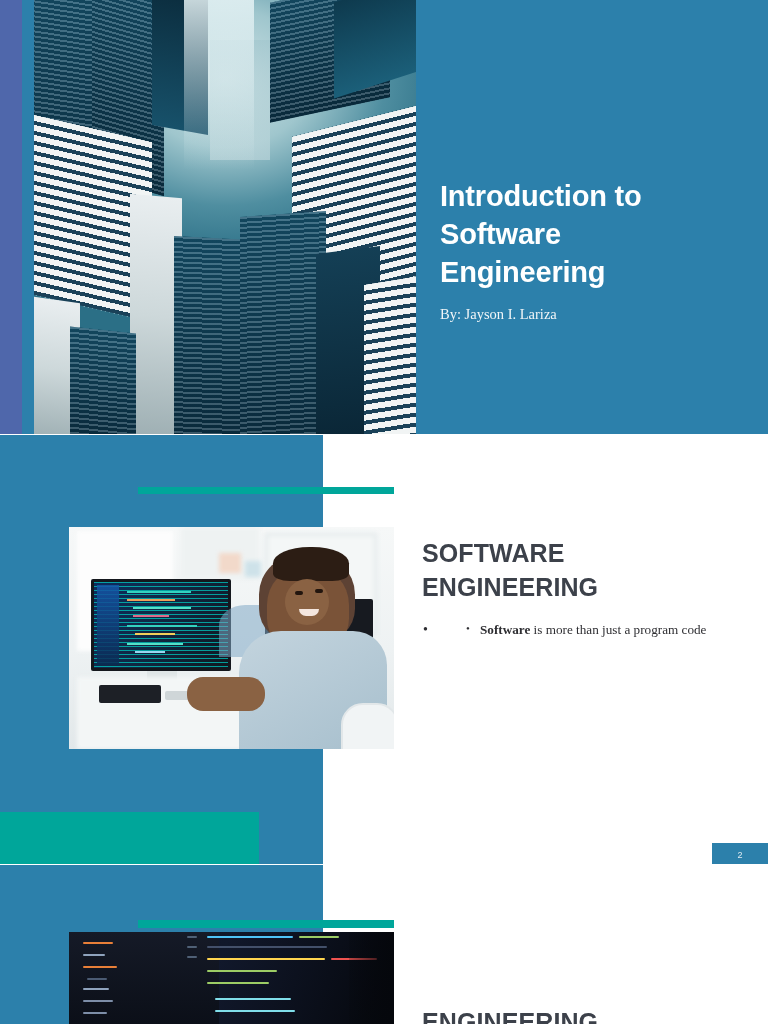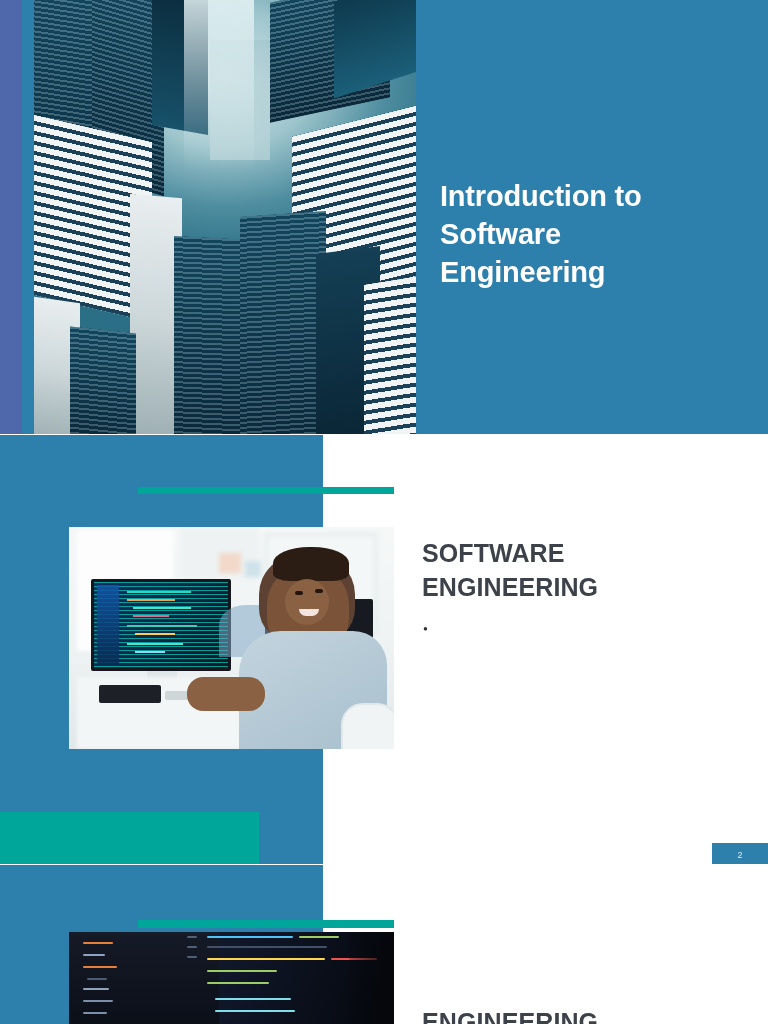--- a/index.html
+++ b/index.html
@@ -109,20 +109,21 @@
       <div class="tower glass" style="left:206px;top:214px;width:86px;height:226px;transform:skewY(-4deg);"></div>
       <div class="tower" style="left:282px;top:250px;width:64px;height:190px;background:linear-gradient(180deg,#143f55,#0a2636);transform:skewY(-7deg);"></div>
       <div class="tower slab" style="left:330px;top:280px;width:60px;height:160px;transform:skewY(-9deg);"></div>
       <div class="tower light" style="left:0px;top:300px;width:46px;height:140px;transform:skewY(8deg);"></div>
       <div class="tower glass" style="left:36px;top:330px;width:66px;height:110px;transform:skewY(6deg);"></div>
       <div style="position:absolute;left:150px;top:0;width:70px;height:170px;background:linear-gradient(180deg,rgba(230,243,245,.85),rgba(160,200,208,0));"></div>
     </div>
 
     <div class="title-block">
       <h1 class="title-txt"><span>Introduction to</span><br><span>Software</span><br><span>Engineering</span></h1>
+      <p class="byline">By: Jayson I. Lariza</p>
     </div>
   </section>
 
   <section class="slide" id="slide2">
     <div class="block-blue"></div>
     <div class="accent-bar"></div>
     <div class="block-teal"></div>
 
     <div class="photo">
       <div class="office"></div>
@@ -161,20 +162,21 @@
       <div style="position:absolute;left:230px;top:82px;width:20px;height:7px;background:#f4e6de;border-radius:0 0 8px 8px;"></div>
       <div style="position:absolute;left:272px;top:176px;width:54px;height:46px;background:#f1f4f5;border-radius:22px 22px 0 0;border:2px solid #e2e7e9;"></div>
     </div>
 
     <div class="content">
       <h2 class="sec-title"><span>SOFTWARE</span><br><span>ENGINEERING</span></h2>
       <div class="body">
         <ul class="lvl1">
           <li>
             <ul class="lvl2">
+              <li><span><span class="b">Software</span><span> is more than just a program code</span></span></li>
             </ul>
           </li>
         </ul>
       </div>
     </div>
 
     <div class="pagebadge">2</div>
   </section>
 
   <section class="slide" id="slide3">

